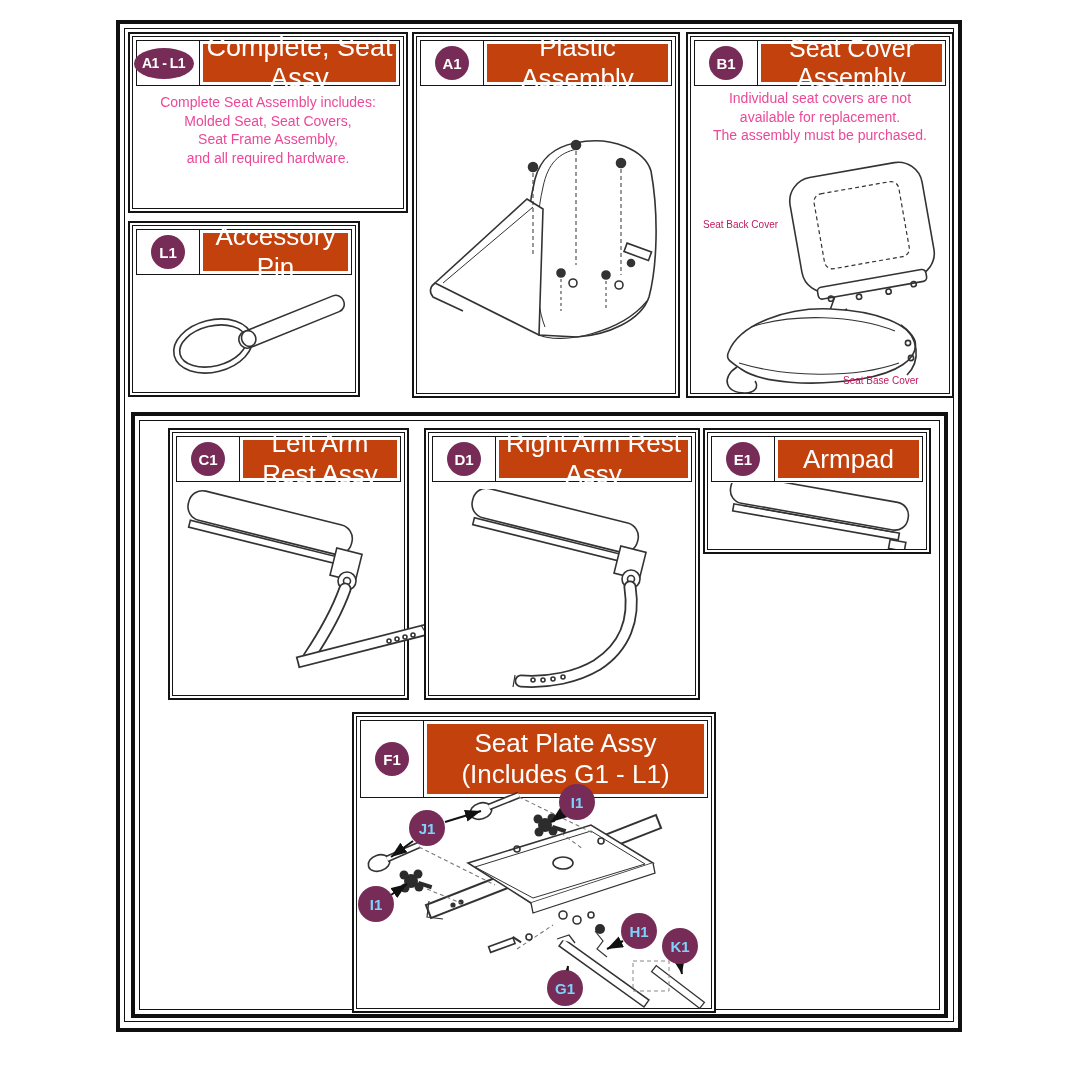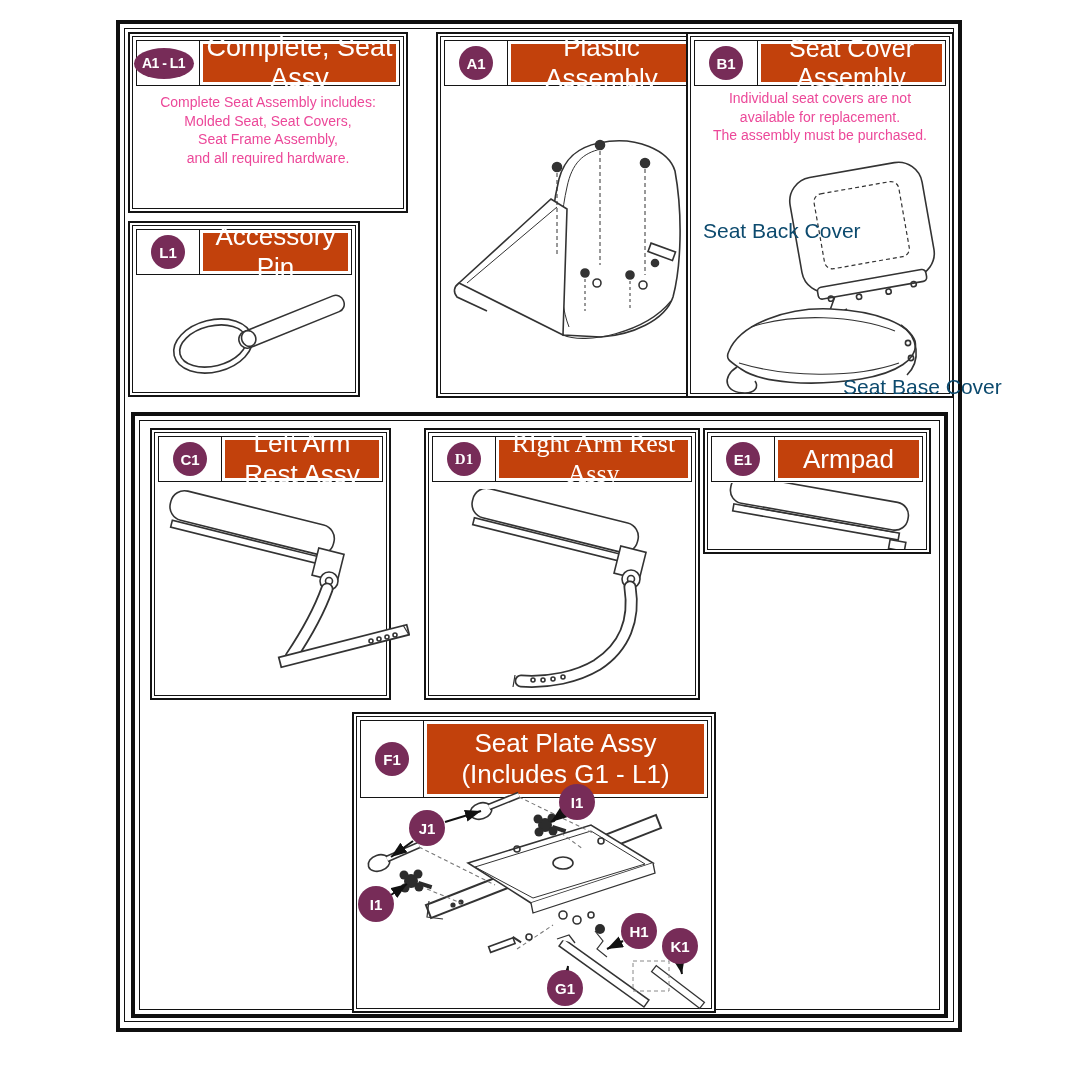--- a/index.html
+++ b/index.html
@@ -17,22 +17,22 @@
   .badge-cell{width:62px;flex:0 0 auto;border-right:1px solid #141414;display:flex;
               align-items:center;justify-content:center;position:relative;}
   .badge{background:#772C58;color:#fff;font-weight:bold;display:flex;align-items:center;
          justify-content:center;border-radius:50%;line-height:1;}
   .badge.circle{width:34px;height:34px;font-size:15px;}
   .badge.ellipse{width:60px;height:31px;font-size:14px;margin-left:-9px;letter-spacing:-0.5px;}
   .title-bar{flex:1;background:#c2410c;color:#fff;margin:3px;display:flex;flex-direction:column;
              align-items:center;justify-content:center;font-size:26px;text-align:center;}
   .title-bar .tline{white-space:nowrap;}
   .note{position:absolute;left:0;right:0;text-align:center;color:#ec4899;font-size:14px;line-height:1.33;}
-  .small-label{position:absolute;font-size:21px;color:#0c4a6e;white-space:nowrap;text-align:right;}
-  .callout{position:absolute;width:36px;height:36px;border-radius:50%;background:#772C58;color:#ffffff;
+  .small-label{position:absolute;font-size:10px;color:#be185d;white-space:nowrap;text-align:right;}
+  .callout{position:absolute;width:36px;height:36px;border-radius:50%;background:#772C58;color:#7dd3fc;
            font-weight:bold;font-size:15px;display:flex;align-items:center;justify-content:center;z-index:5;}
   svg{position:absolute;}
   .sketch{stroke:#333;fill:none;stroke-width:1.6;}
 </style>
 </head>
 <body>
 
 <div class="page">
 
   <div class="frame" style="left:116px;top:20px;width:838px;height:1004px;"></div>
@@ -71,21 +71,21 @@
           </g>
           <g transform="rotate(-22 110 62)">
             <rect x="104" y="54" width="112" height="17" rx="8" fill="#fff"></rect>
             <ellipse cx="114" cy="62" rx="7" ry="8" fill="#fff"></ellipse>
           </g>
         </g>
       </svg>
     </div>
   </div>
 
-  <div class="panel" style="left:412px;top:32px;width:268px;height:366px;margin-left:24px;">
+  <div class="panel" style="left:412px;top:32px;width:268px;height:366px;">
     <div class="panel-inner">
       <div class="panel-header">
         <div class="badge-cell">
           <div class="badge circle">A1</div>
         </div>
         <div class="title-bar">Plastic Assembly</div>
       </div>
       <svg style="left:4px;top:60px;" width="252" height="290" viewBox="0 0 252 290">
         <g class="sketch">
 
@@ -157,21 +157,21 @@
         </g>
       </svg>
       <div class="small-label" style="left:12px;top:182px;">Seat Back Cover</div>
       <div class="small-label" style="left:152px;top:338px;">Seat Base Cover</div>
     </div>
   </div>
 
   <div class="group" style="left:131px;top:412px;width:809px;height:598px;"></div>
   <div class="group-inner" style="left:139px;top:420px;width:799px;height:588px;"></div>
 
-  <div class="panel" style="left:150px;top:428px;width:241px;height:272px;">
+  <div class="panel" style="left:168px;top:428px;width:241px;height:272px;">
     <div class="panel-inner">
       <div class="panel-header">
         <div class="badge-cell">
           <div class="badge circle">C1</div>
         </div>
         <div class="title-bar">Left Arm Rest Assy</div>
       </div>
       <svg style="left:4px;top:56px;" width="251" height="204" viewBox="0 0 251 204">
         <g class="sketch">
           <g transform="rotate(14 90 38)">
@@ -190,21 +190,21 @@
           <circle cx="212" cy="152" r="2"></circle>
             <circle cx="220" cy="150" r="2"></circle>
           <circle cx="228" cy="148" r="2"></circle>
             <circle cx="236" cy="146" r="2"></circle>
           <path d="M244,136 L250,146" stroke-width="1.2"></path>
         </g>
       </svg>
     </div>
   </div>
 
-  <div class="panel" style="left:424px;top:428px;width:276px;height:272px;font-family:Liberation Serif, serif;">
+  <div class="panel" style="left:424px;top:428px;width:276px;height:272px;">
     <div class="panel-inner">
       <div class="panel-header">
         <div class="badge-cell">
           <div class="badge circle">D1</div>
         </div>
         <div class="title-bar">Right Arm Rest Assy</div>
       </div>
       <svg style="left:4px;top:56px;" width="264" height="204" viewBox="0 0 264 204">
         <g class="sketch">
           <g transform="rotate(14 120 36)">

